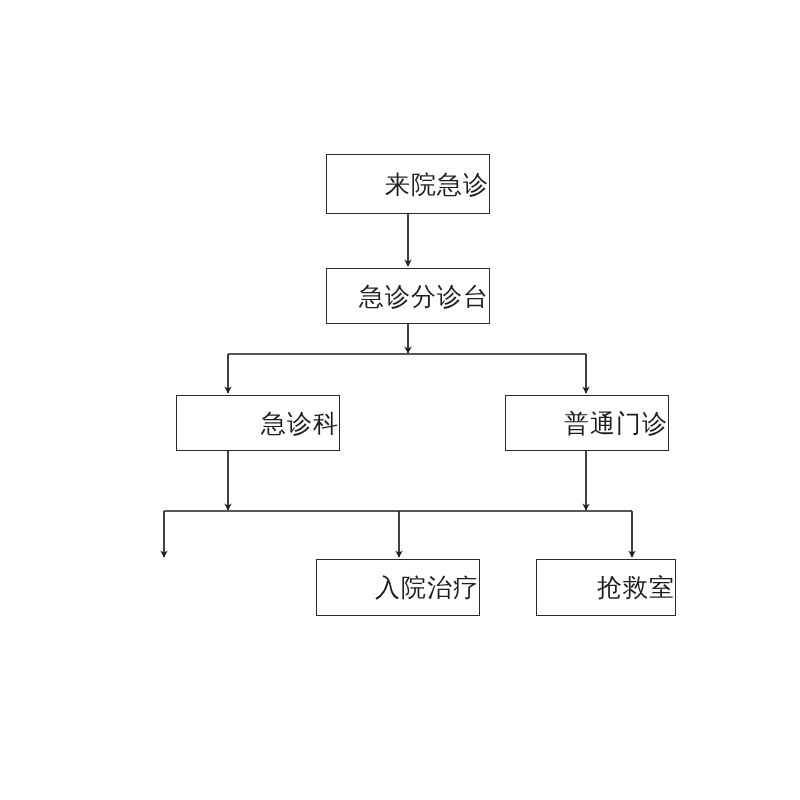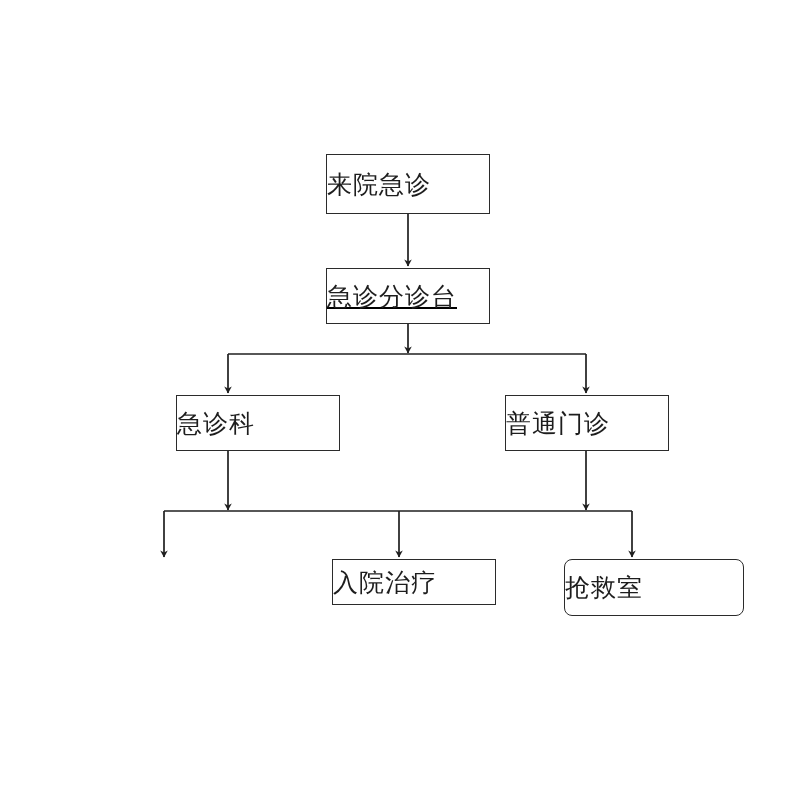--- a/index.html
+++ b/index.html
@@ -27,21 +27,21 @@
     height: 800px;
     pointer-events: none;
   }
   .node {
     position: absolute;
     box-sizing: border-box;
     background: #ffffff;
     border: 1.6px solid #2b2b2b;
     display: flex;
     align-items: center;
-    justify-content: flex-start;
+    justify-content: flex-end;
     z-index: 2;
   }
   .node-label {
     font-family: "Liberation Serif", "DejaVu Serif", serif;
     font-size: 25px;
     line-height: 1;
     color: #1d1d1d;
     letter-spacing: 1px;
     white-space: nowrap;
     user-select: none;
@@ -82,34 +82,34 @@
       <path d="M399,511 L399,557" marker-end="url(#arrowhead)"></path>
 
       <path d="M632,511 L632,557" marker-end="url(#arrowhead)"></path>
     </g>
   </svg>
 
   <div class="node" style="left:326px; top:154px; width:164px; height:60px;">
     <span class="node-label">来院急诊</span>
   </div>
 
-  <div class="node" style="left:326px; top:268px; width:164px; height:56px;text-decoration:underline;">
+  <div class="node" style="left:326px; top:268px; width:164px; height:56px;">
     <span class="node-label">急诊分诊台</span>
   </div>
 
   <div class="node" style="left:148px; top:395px; width:164px; height:56px;margin-left:28px;">
     <span class="node-label">急诊科</span>
   </div>
 
   <div class="node" style="left:505px; top:395px; width:164px; height:56px;">
     <span class="node-label">普通门诊</span>
   </div>
 
 
-  <div class="node" style="left:332px; top:559px; width:164px; height:46px;">
+  <div class="node" style="left:316px; top:559px; width:164px; height:57px;">
     <span class="node-label">入院治疗</span>
   </div>
 
-  <div class="node" style="left:564px; top:559px; width:180px; height:57px;border-radius:8px;">
+  <div class="node" style="left:536px; top:559px; width:140px; height:57px;">
     <span class="node-label">抢救室</span>
   </div>
 
 </div>
 
 </body></html>

